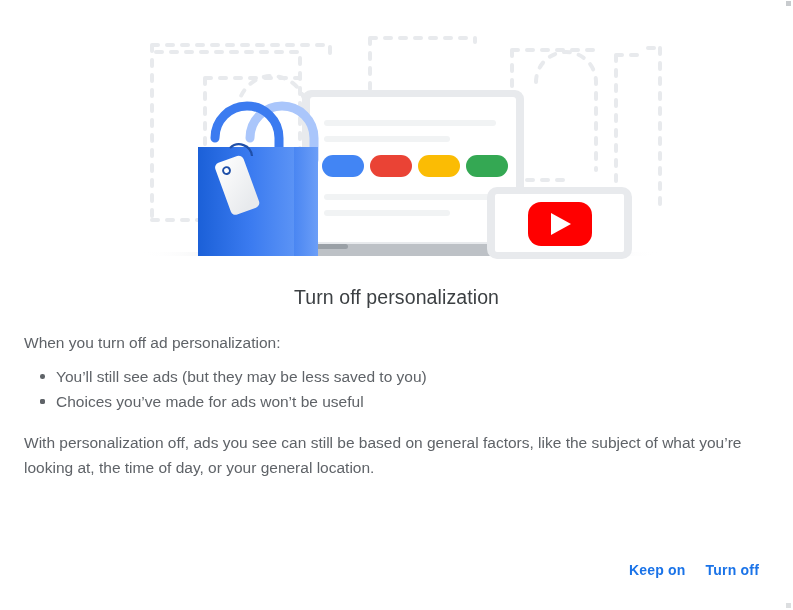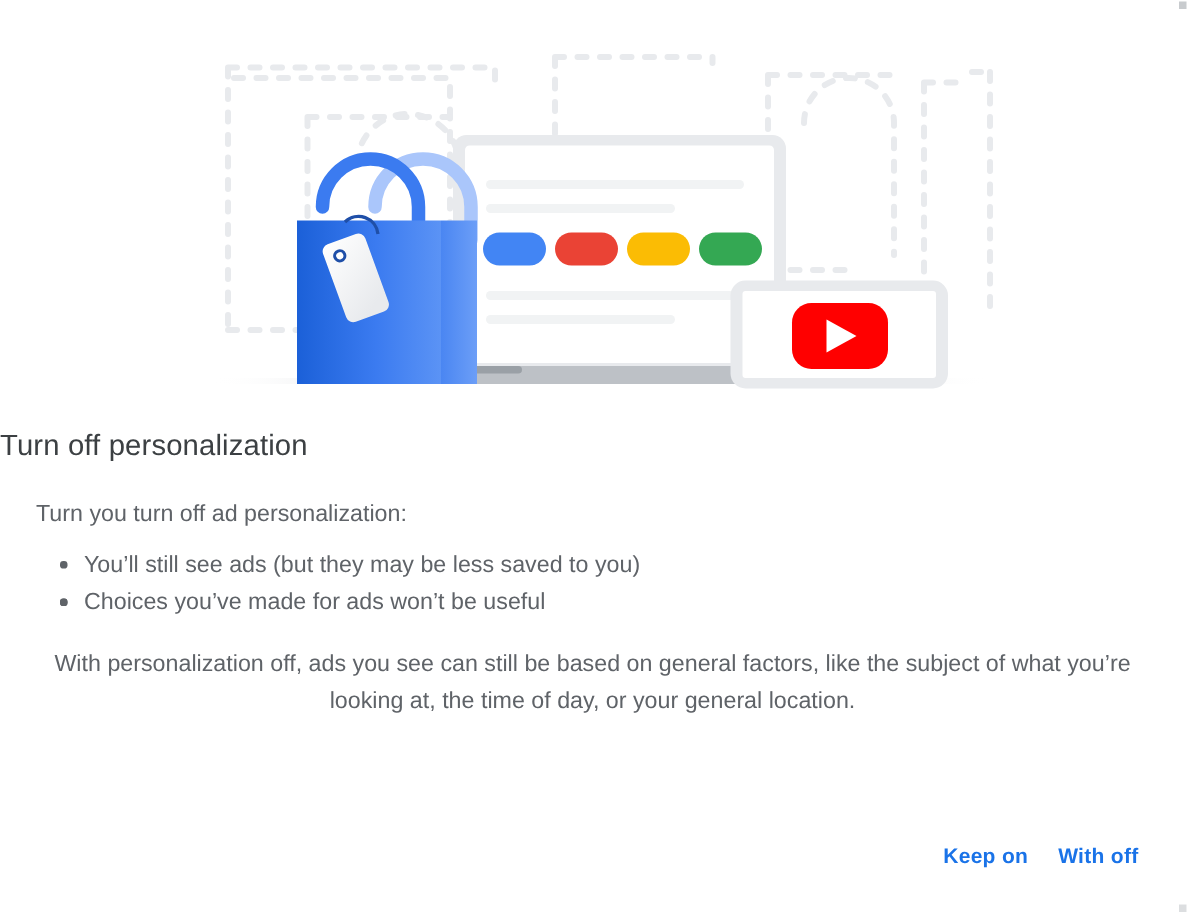--- a/index.html
+++ b/index.html
@@ -36,20 +36,21 @@
     width: 793px;
     height: 255px;
   }
 
   
   .dialog-title {
     position: absolute;
     left: 0;
     top: 283px;
     width: 793px;
+    text-align: center;
     font-size: 19.5px;
     line-height: 28px;
     color: #3c4043;
     font-weight: 400;
     letter-spacing: 0.1px;
   }
 
   
   .body-copy {
     position: absolute;
@@ -79,21 +80,20 @@
     left: 16px;
     top: 10px;
     width: 4.5px;
     height: 4.5px;
     border-radius: 50%;
     background: #5f6368;
   }
   .closing-line {
     margin: 16px 0 16px 0;
     width: 742px;
-    text-align: center;
   }
 
   
   .dialog-actions {
     position: absolute;
     right: 24px;
     bottom: 24px;
     display: flex;
     align-items: center;
     gap: 0;
@@ -221,37 +221,37 @@
         <rect x="528" y="192" width="64" height="44" rx="13" fill="#ff0000"></rect>
         <path d="M551 203 L571 214 L551 225 Z" fill="#ffffff"></path>
       </g>
     </svg>
   </div>
 
   <div class="dialog-title">Turn off personalization</div>
 
   <div class="body-copy">
 
-    <p class="intro-line">Turn you turn off ad personalization:</p>
+    <p class="intro-line">When you turn off ad personalization:</p>
 
     <ul class="reasons-list">
       <li>
         <span class="bullet"></span>
         <span>You’ll still see ads (but they may be less saved to you)</span>
       </li>
       <li>
         <span class="bullet"></span>
       </li>
       <li>
         <span class="bullet"></span>
         <span>Choices you’ve made for ads won’t be useful</span>
       </li>
     </ul>
 
     <p class="closing-line">With personalization off, ads you see can still be based on general factors, like the subject of what you’re looking at, the time of day, or your general location.</p>
   </div>
 
   <div class="dialog-actions">
     <button class="action-btn">Keep on</button>
-    <button class="action-btn">With off</button>
+    <button class="action-btn">Turn off</button>
   </div>
 
 </div>
 
 </body></html>

